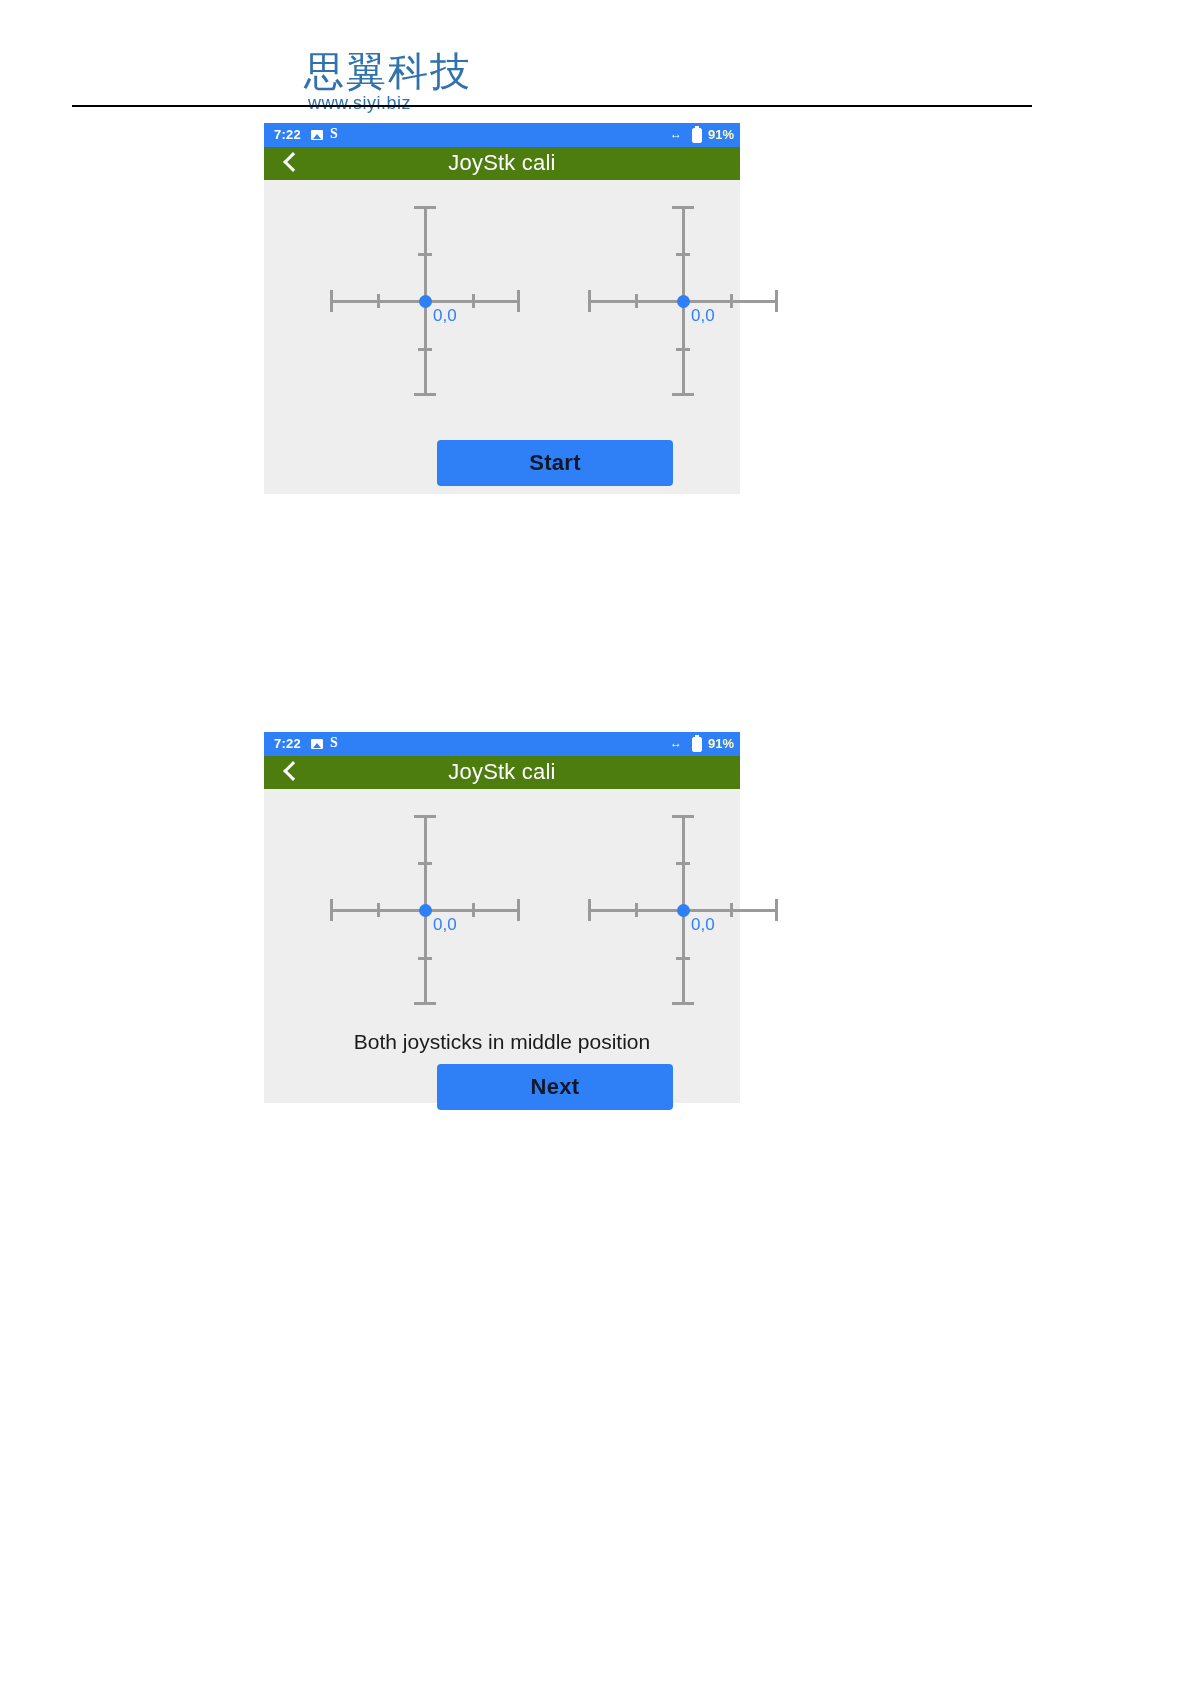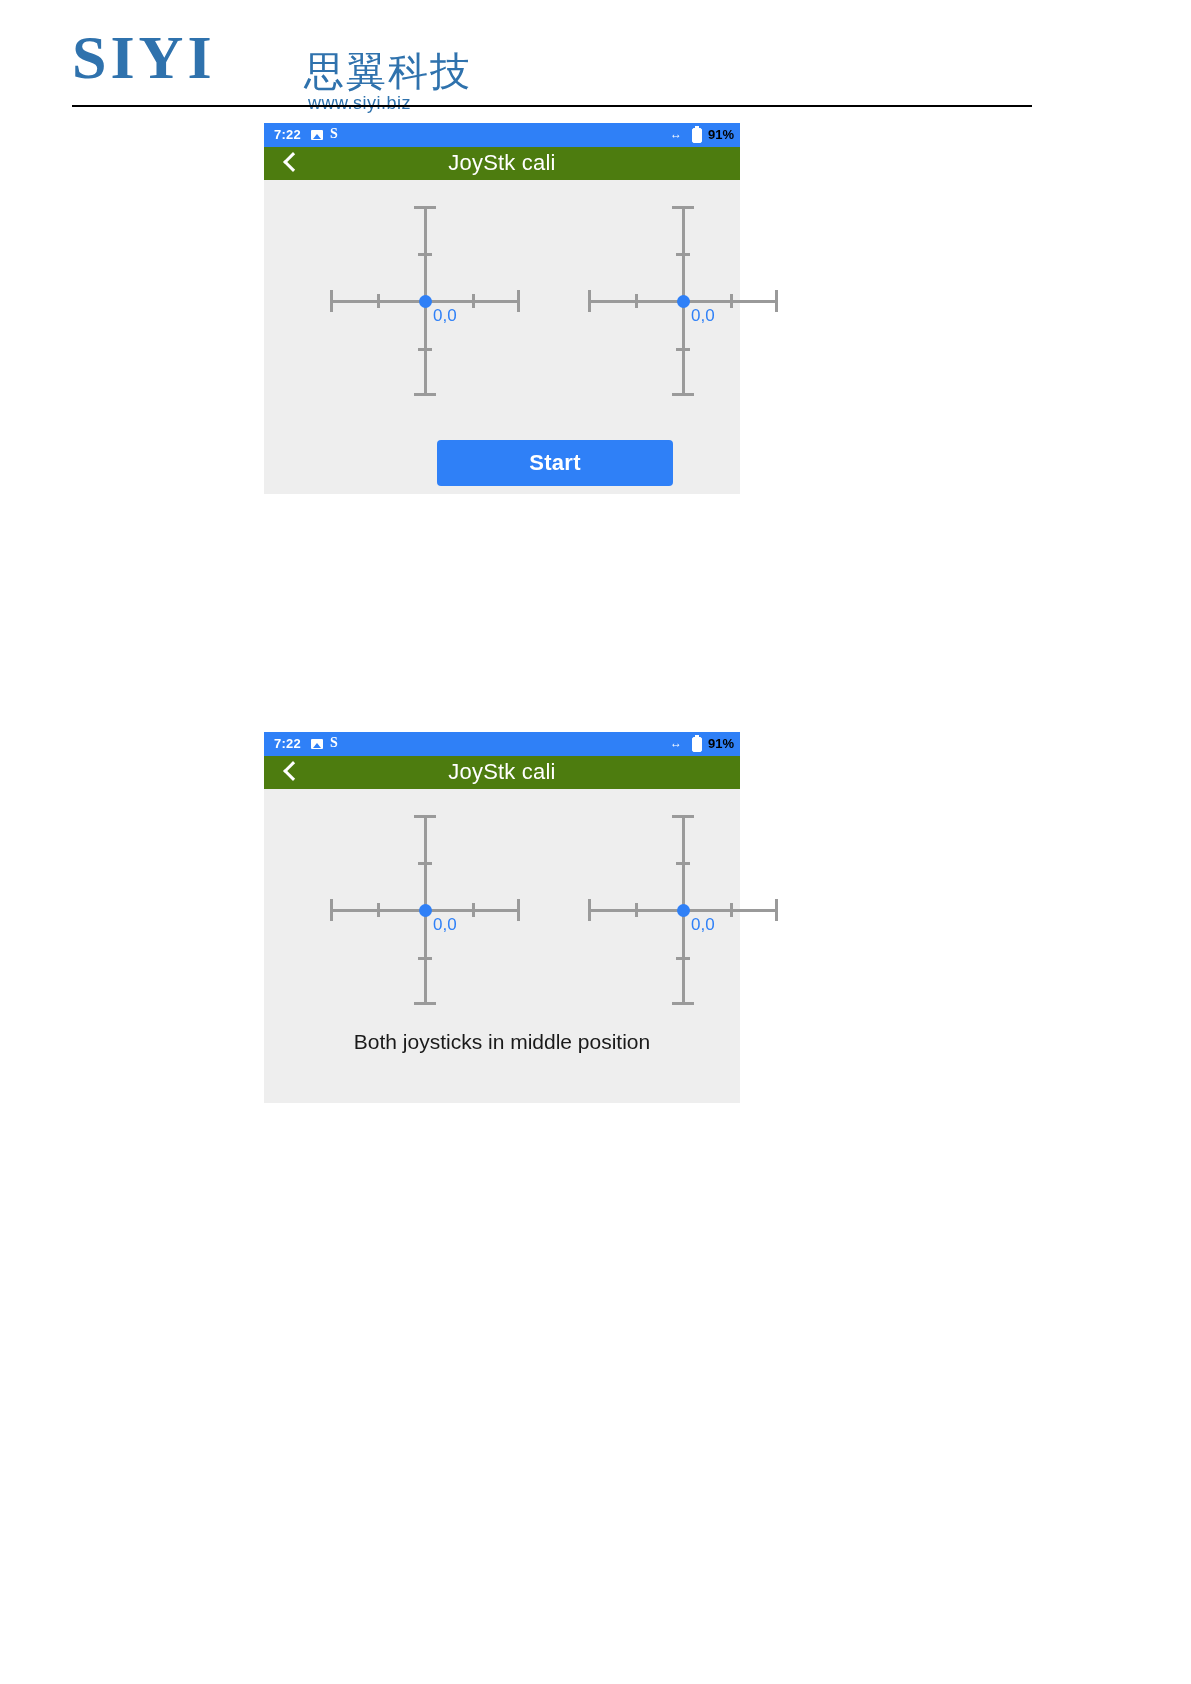--- a/index.html
+++ b/index.html
@@ -140,21 +140,21 @@
     width: 4px;
     height: 2px;
     background: #ffffff;
   }
   .sb-percent {
     position: absolute;
     right: 6px;
     top: 4px;
     font-size: 13px;
     font-weight: 700;
-    color: #000000;
+    color: #fef9c3;
   }
 
   .titlebar {
     position: relative;
     height: 33px;
     background: #4d7c0f;
   }
   .back-chevron {
     position: absolute;
     left: 17px;
@@ -255,34 +255,33 @@
     font-size: 21px;
     line-height: 26px;
   }
   .action-btn {
     position: absolute;
     width: 236px;
     height: 46px;
     background: #2f80f7;
     border: none;
     border-radius: 4px;
-    color: #ffffff;
+    color: #0f172a;
     font-family: "Liberation Sans", sans-serif;
     font-size: 22px;
     font-weight: 700;
     letter-spacing: 0.3px;
     cursor: pointer;
     padding: 0;
   }
 </style>
 </head>
 <body>
 
 <div class="brand">
-  <div class="brand-logo">SIYI</div>
   <div class="brand-cn">思翼科技</div>
   <div class="brand-url">www.siyi.biz</div>
 </div>
 <div class="brand-rule"></div>
 
 <div class="shot" id="shot-1">
 
   <div class="statusbar">
     <span class="sb-time">7:22</span>
     <span class="sb-icon-img"></span>
@@ -376,14 +375,15 @@
       <div class="tick tick-v" style="left:0;"></div>
       <div class="tick tick-v small" style="left:47px;"></div>
       <div class="tick tick-v small" style="left:142px;"></div>
       <div class="tick tick-v" style="left:187px;"></div>
       <div class="ch-dot"></div>
       <div class="ch-label">0,0</div>
     </div>
 
     <div class="hint-text" style="top:220px;">Both joysticks in middle position</div>
 
+    <button class="action-btn" style="left:173px; top:255px;">Next</button>
   </div>
 </div>
 
 </body></html>

